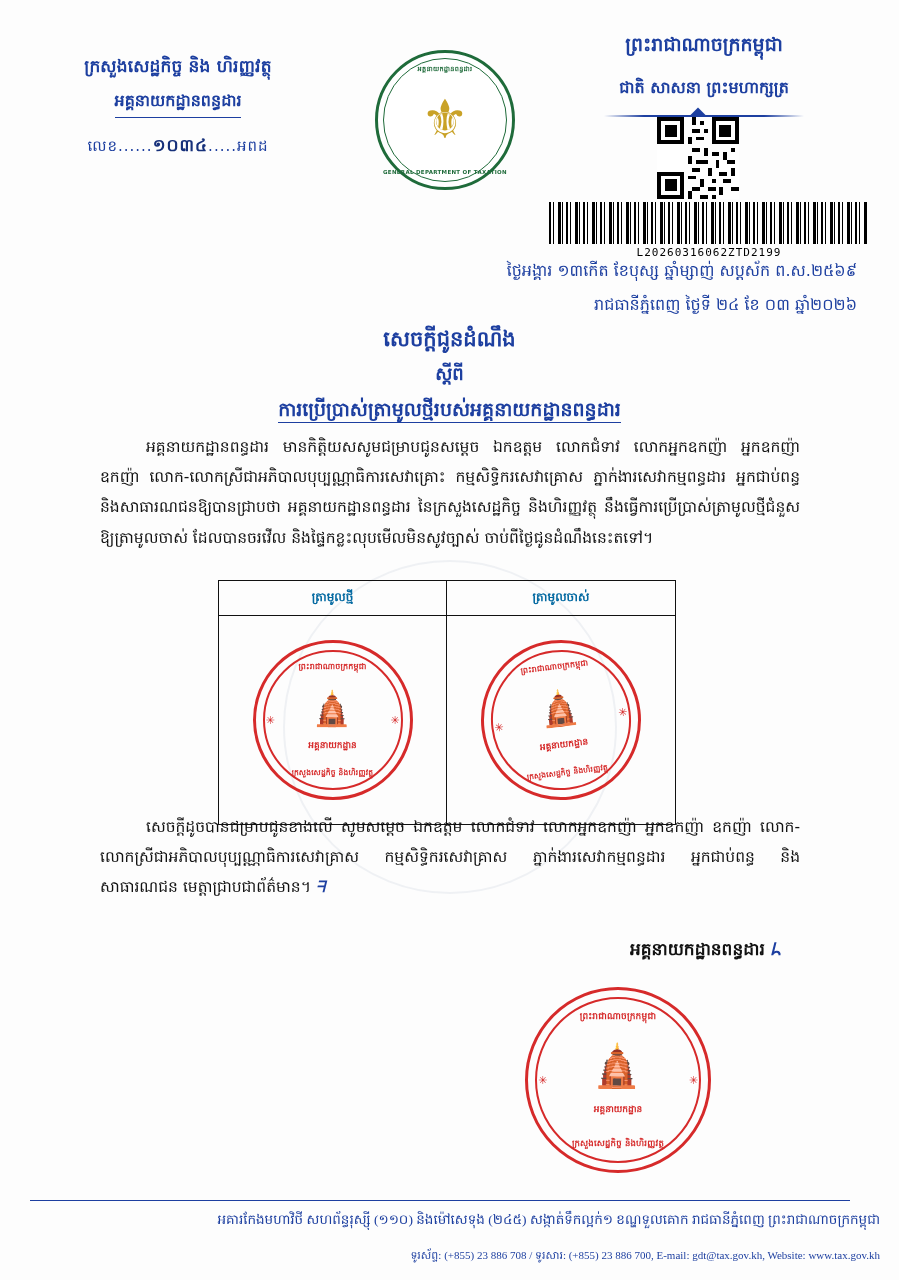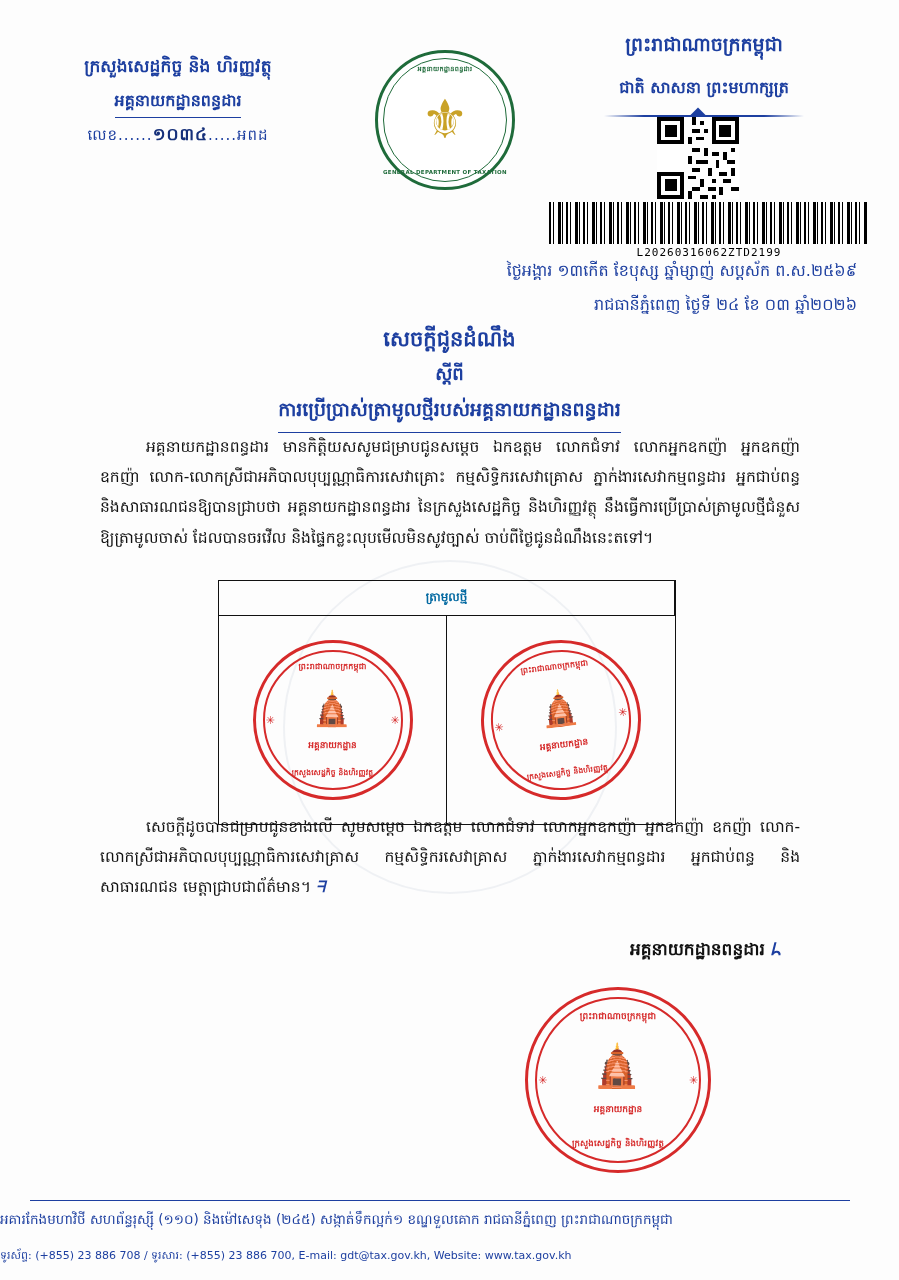--- a/index.html
+++ b/index.html
@@ -47,21 +47,21 @@
   .hdr-left .l2 {
     font-size: 16px;
     font-weight: bold;
     margin-top: 10px;
     display: inline-block;
     border-bottom: 1.5px solid #1d3fa0;
     padding-bottom: 3px;
   }
   .hdr-left .l3 {
     font-size: 15px;
-    margin-top: 5px;
+    margin-top: 16px;
     color: #1d3fa0;
     letter-spacing: 1px;
   }
   .hdr-left .l3 .num {
     font-weight: bold;
     font-size: 17px;
     color: #16307a;
   }
 
   .hdr-right {
@@ -211,21 +211,21 @@
     font-weight: bold;
     margin-top: 6px;
   }
   .title-3 {
     font-size: 19px;
     font-weight: bold;
     margin-top: 8px;
   }
   .title-3 .ul {
     border-bottom: 1.5px solid #1d3fa0;
-    padding-bottom: 12px;
+    padding-bottom: 2px;
   }
 
   
   .body-text {
     position: absolute;
     left: 100px;
     width: 700px;
     color: #111;
     font-size: 15.5px;
     line-height: 1.95;
@@ -355,22 +355,23 @@
   .sig-seal-wrap .seal .txt-top { font-size: 9px; top: 20px; }
   .sig-seal-wrap .seal .txt-bot { font-size: 8.5px; bottom: 20px; }
   .sig-seal-wrap .seal .temple { font-size: 42px; }
 
   
   .footer {
     position: absolute;
     bottom: 16px;
     left: 0;
     width: 880px;
-    text-align: left;
-    color: #1d3fa0;
+    text-align: right;
+    color: #1d3fa0;
+    font-family: Liberation Serif, serif;
   }
   .footer .rule {
     width: 820px;
     height: 1.5px;
     background: #1d3fa0;
     margin: 0 auto 10px auto;
   }
   .footer .f1 { font-size: 13.5px; }
   .footer .f2 { font-size: 11px; margin-top: 17px; }
 
@@ -485,20 +486,21 @@
 
   <div class="watermark"></div>
 
   <div class="body-text para-1">
     <span class="indent"></span><span>អគ្គនាយកដ្ឋានពន្ធដារ មានកិត្តិយសសូមជម្រាបជូនសម្តេច ឯកឧត្តម លោកជំទាវ លោកអ្នកឧកញ៉ា អ្នកឧកញ៉ា ឧកញ៉ា លោក-លោកស្រីជាអភិបាលបុប្បណ្ណាធិការសេវាគ្រោះ កម្មសិទ្ធិករសេវាគ្រោស ភ្នាក់ងារសេវាកម្មពន្ធដារ អ្នកជាប់ពន្ធ និងសាធារណជនឱ្យបានជ្រាបថា អគ្គនាយកដ្ឋានពន្ធដារ នៃក្រសួងសេដ្ឋកិច្ច និងហិរញ្ញវត្ថុ នឹងធ្វើការប្រើប្រាស់ត្រាមូលថ្មីជំនួស ឱ្យត្រាមូលចាស់ ដែលបានចរវើល និងផ្ទៃកខ្លះលុបមើលមិនសូវច្បាស់ ចាប់ពីថ្ងៃជូនដំណឹងនេះតទៅ។</span>
   </div>
 
   <div class="stamp-table">
     <div class="row head">
       <div class="cell left">ត្រាមូលថ្មី</div>
+      <div class="cell">ត្រាមូលចាស់</div>
     </div>
     <div class="row body">
       <div class="cell left">
         <div class="seal">
           <div class="ring2"></div>
           <div class="txt-top">ព្រះរាជាណាចក្រកម្ពុជា</div>
           <div class="temple">🛕</div>
           <div class="star-l">✳</div>
           <div class="star-r">✳</div>
           <div class="mid" style="top:66%">អគ្គនាយកដ្ឋាន</div>

